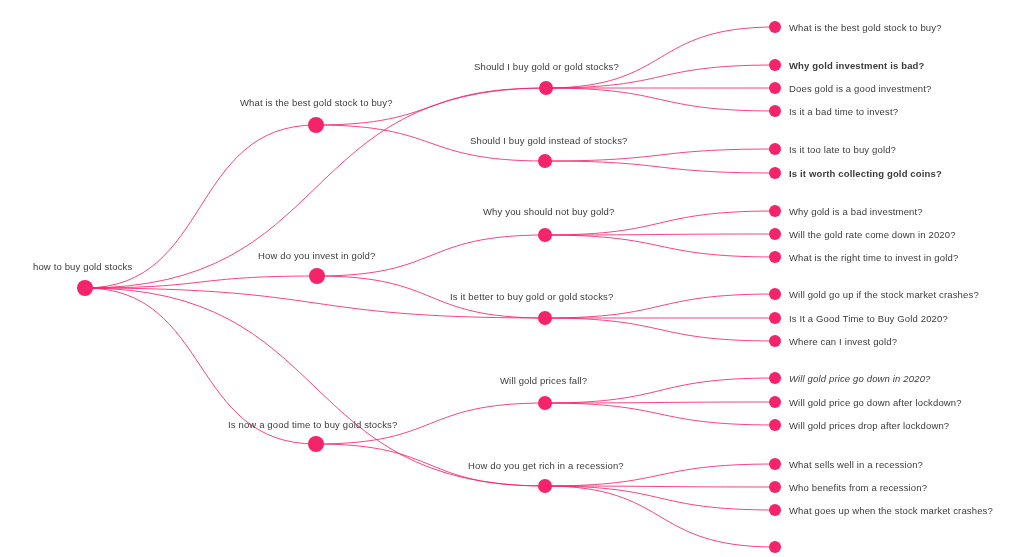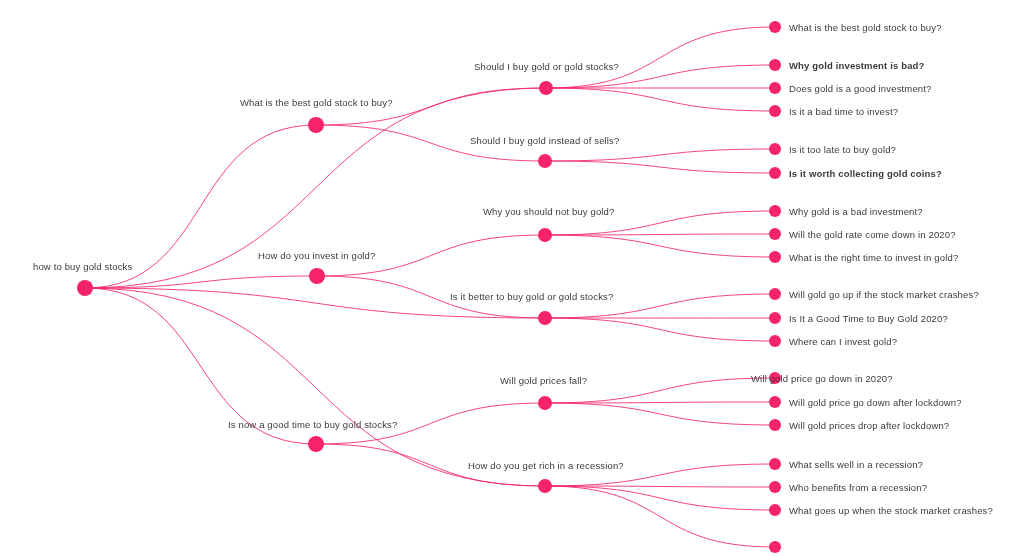--- a/index.html
+++ b/index.html
@@ -98,21 +98,21 @@
       <div class="node-label above" style="left: 33px; top: 272px; color: rgb(59, 59, 59);">how to buy gold stocks</div>
       <div class="node-dot" style="left: 316px; top: 125px; width: 16px; height: 16px; background: rgb(245, 35, 106);"></div>
       <div class="node-label above" style="left: 240px; top: 108px; color: rgb(59, 59, 59);">What is the best gold stock to buy?</div>
       <div class="node-dot" style="left: 317px; top: 276px; width: 16px; height: 16px; background: rgb(245, 35, 106);"></div>
       <div class="node-label above" style="left: 258px; top: 261px; color: rgb(59, 59, 59);">How do you invest in gold?</div>
       <div class="node-dot" style="left: 316px; top: 444px; width: 16px; height: 16px; background: rgb(245, 35, 106);"></div>
       <div class="node-label above" style="left: 228px; top: 430px; color: rgb(59, 59, 59);">Is now a good time to buy gold stocks?</div>
       <div class="node-dot" style="left: 546px; top: 88px; width: 14px; height: 14px; background: rgb(245, 35, 106);"></div>
       <div class="node-label above" style="left: 474px; top: 72px; color: rgb(59, 59, 59);">Should I buy gold or gold stocks?</div>
       <div class="node-dot" style="left: 545px; top: 161px; width: 14px; height: 14px; background: rgb(245, 35, 106);"></div>
-      <div class="node-label above" style="left: 470px; top: 146px; color: rgb(59, 59, 59);">Should I buy gold instead of sells?</div>
+      <div class="node-label above" style="left: 470px; top: 146px; color: rgb(59, 59, 59);">Should I buy gold instead of stocks?</div>
       <div class="node-dot" style="left: 545px; top: 235px; width: 14px; height: 14px; background: rgb(245, 35, 106);"></div>
       <div class="node-label above" style="left: 483px; top: 217px; color: rgb(59, 59, 59);">Why you should not buy gold?</div>
       <div class="node-dot" style="left: 545px; top: 318px; width: 14px; height: 14px; background: rgb(245, 35, 106);"></div>
       <div class="node-label above" style="left: 450px; top: 302px; color: rgb(59, 59, 59); text-align: right;">Is it better to buy gold or gold stocks?</div>
       <div class="node-dot" style="left: 545px; top: 403px; width: 14px; height: 14px; background: rgb(245, 35, 106);"></div>
       <div class="node-label above" style="left: 500px; top: 386px; color: rgb(59, 59, 59);">Will gold prices fall?</div>
       <div class="node-dot" style="left: 545px; top: 486px; width: 14px; height: 14px; background: rgb(245, 35, 106);"></div>
       <div class="node-label above" style="left: 468px; top: 471px; color: rgb(59, 59, 59);">How do you get rich in a recession?</div>
       <div class="node-dot" style="left: 775px; top: 27px; width: 12px; height: 12px; background: rgb(245, 35, 106);"></div>
       <div class="node-label right" style="left: 789px; top: 27px; color: rgb(59, 59, 59);">What is the best gold stock to buy?</div>
@@ -132,21 +132,21 @@
       <div class="node-label right" style="left: 789px; top: 234px; color: rgb(59, 59, 59);">Will the gold rate come down in 2020?</div>
       <div class="node-dot" style="left: 775px; top: 257px; width: 12px; height: 12px; background: rgb(245, 35, 106);"></div>
       <div class="node-label right" style="left: 789px; top: 257px; color: rgb(59, 59, 59);">What is the right time to invest in gold?</div>
       <div class="node-dot" style="left: 775px; top: 294px; width: 12px; height: 12px; background: rgb(245, 35, 106);"></div>
       <div class="node-label right" style="left: 789px; top: 294px; color: rgb(59, 59, 59);">Will gold go up if the stock market crashes?</div>
       <div class="node-dot" style="left: 775px; top: 318px; width: 12px; height: 12px; background: rgb(245, 35, 106);"></div>
       <div class="node-label right" style="left: 789px; top: 318px; color: rgb(59, 59, 59);">Is It a Good Time to Buy Gold 2020?</div>
       <div class="node-dot" style="left: 775px; top: 341px; width: 12px; height: 12px; background: rgb(245, 35, 106);"></div>
       <div class="node-label right" style="left: 789px; top: 341px; color: rgb(59, 59, 59);">Where can I invest gold?</div>
       <div class="node-dot" style="left: 775px; top: 378px; width: 12px; height: 12px; background: rgb(245, 35, 106);"></div>
-      <div class="node-label right" style="left: 751px; top: 378px; color: rgb(59, 59, 59);">Will gold price go down in 2020?</div>
+      <div class="node-label right" style="left: 789px; top: 378px; color: rgb(59, 59, 59); font-style: italic;">Will gold price go down in 2020?</div>
       <div class="node-dot" style="left: 775px; top: 402px; width: 12px; height: 12px; background: rgb(245, 35, 106);"></div>
       <div class="node-label right" style="left: 789px; top: 402px; color: rgb(59, 59, 59);">Will gold price go down after lockdown?</div>
       <div class="node-dot" style="left: 775px; top: 425px; width: 12px; height: 12px; background: rgb(245, 35, 106);"></div>
       <div class="node-label right" style="left: 789px; top: 425px; color: rgb(59, 59, 59);">Will gold prices drop after lockdown?</div>
       <div class="node-dot" style="left: 775px; top: 464px; width: 12px; height: 12px; background: rgb(245, 35, 106);"></div>
       <div class="node-label right" style="left: 789px; top: 464px; color: rgb(59, 59, 59);">What sells well in a recession?</div>
       <div class="node-dot" style="left: 775px; top: 487px; width: 12px; height: 12px; background: rgb(245, 35, 106);"></div>
       <div class="node-label right" style="left: 789px; top: 487px; color: rgb(59, 59, 59);">Who benefits from a recession?</div>
       <div class="node-dot" style="left: 775px; top: 510px; width: 12px; height: 12px; background: rgb(245, 35, 106);"></div>
       <div class="node-label right" style="left: 789px; top: 510px; color: rgb(59, 59, 59);">What goes up when the stock market crashes?</div>

